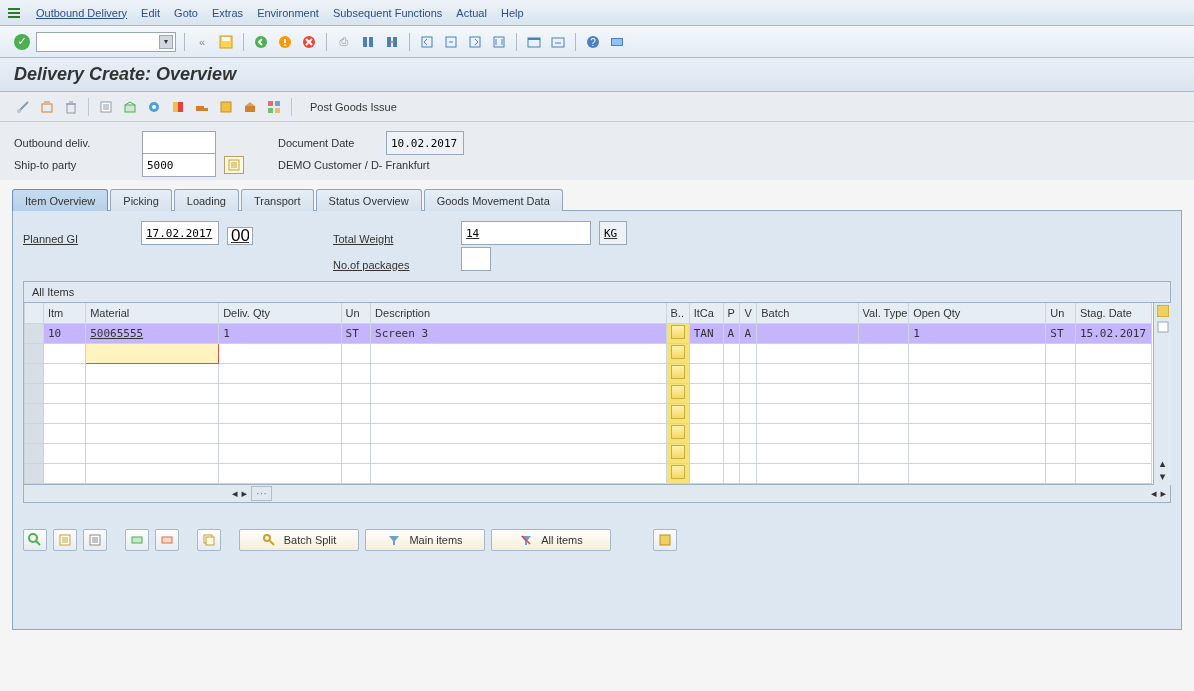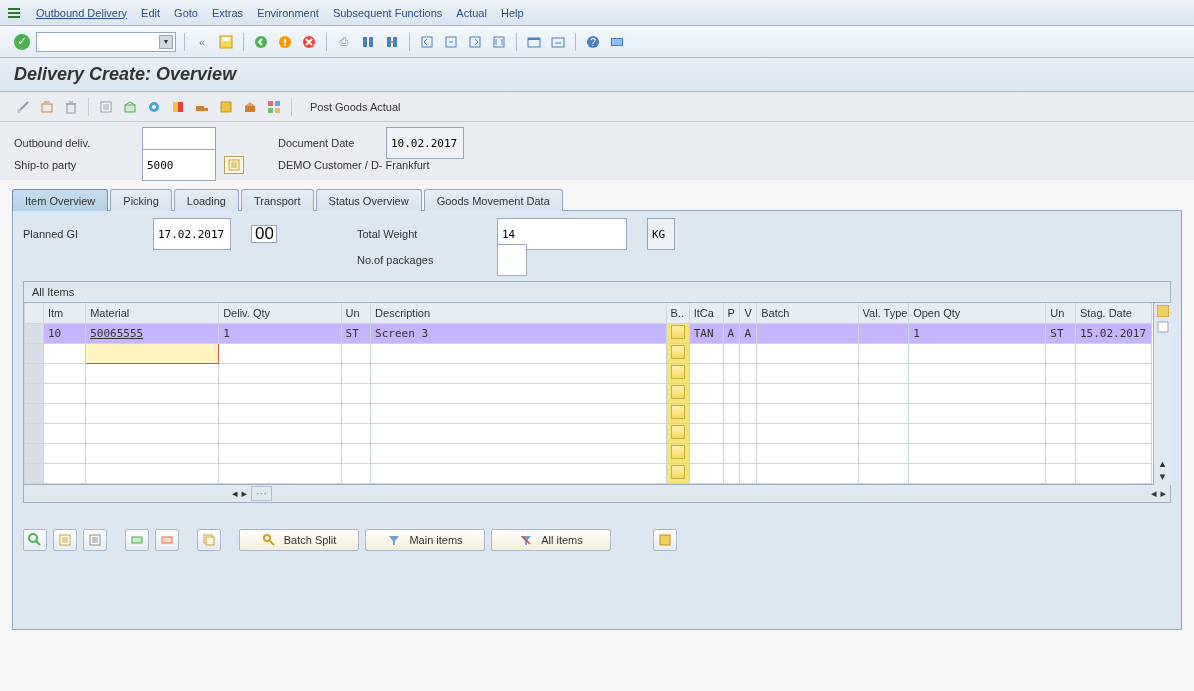--- a/index.html
+++ b/index.html
@@ -90,21 +90,21 @@
   }
 
   
   .form-area {
     background:#e9edf2;
     padding:10px 14px 4px 14px;
   }
   .form-row {display:flex;align-items:center;height:22px;gap:8px;}
   .form-label {min-width:120px;}
   .form-input {
-    height:32px;border:1px solid #98a8b8;background:#fff;padding:0 4px;font-family:inherit;font-size:11px;
+    height:24px;border:1px solid #98a8b8;background:#fff;padding:0 4px;font-family:inherit;font-size:11px;
   }
   .form-input.ro {background:#eef2f6;}
   .doc-btn {
     width:20px;height:18px;border:1px solid #b8a060;background:#fff8e0;
     display:inline-flex;align-items:center;justify-content:center;
     font-size:10px;cursor:pointer;
   }
 
   
   .tab-wrap {margin:8px 12px 0 12px;}
@@ -126,21 +126,21 @@
     font-weight:normal;
     z-index:5;
   }
   .tab-body {
     border:1px solid #8fa8c0;
     background:#dce7f2;
     min-height:420px;
     padding:12px 10px;
   }
 
-  .inner-row {display:flex;align-items:center;height:22px;gap:20px;margin-bottom:4px;}
+  .inner-row {display:flex;align-items:flex-end;height:22px;gap:8px;margin-bottom:4px;text-decoration:underline;}
   .inner-label {min-width:110px;}
   .time-input {width:26px;height:18px;border:1px solid #98a8b8;background:#fff;padding:0 3px;font-size:17px;}
 
   
   .table-title {
     border:1px solid #a0b0c0;
     background:#e0e8f2;
     padding:4px 8px;
     font-size:11px;
     margin-top:6px;
@@ -403,21 +403,21 @@
     </span>
   <span class="app-icon">
       <svg width="14" height="14">
         <rect x="1" y="1" width="5" height="5" fill="#e07070"></rect>
         <rect x="8" y="1" width="5" height="5" fill="#70a0e0"></rect>
         <rect x="1" y="8" width="5" height="5" fill="#70c070"></rect>
         <rect x="8" y="8" width="5" height="5" fill="#e0c070"></rect>
       </svg>
     </span>
   <span class="app-sep"></span>
-  <span class="post-goods">Post Goods Actual</span>
+  <span class="post-goods">Post Goods Issue</span>
 </div>
 
 <div class="form-area">
   <div class="form-row">
     <span class="form-label">Outbound deliv.</span>
     <input class="form-input" style="width: 74px;" value="">
     <span style="width:46px"></span>
     <span class="form-label" style="min-width:100px">Document Date</span>
     <input class="form-input ro" style="width: 78px; font-family: monospace;" value="10.02.2017">
   </div>

